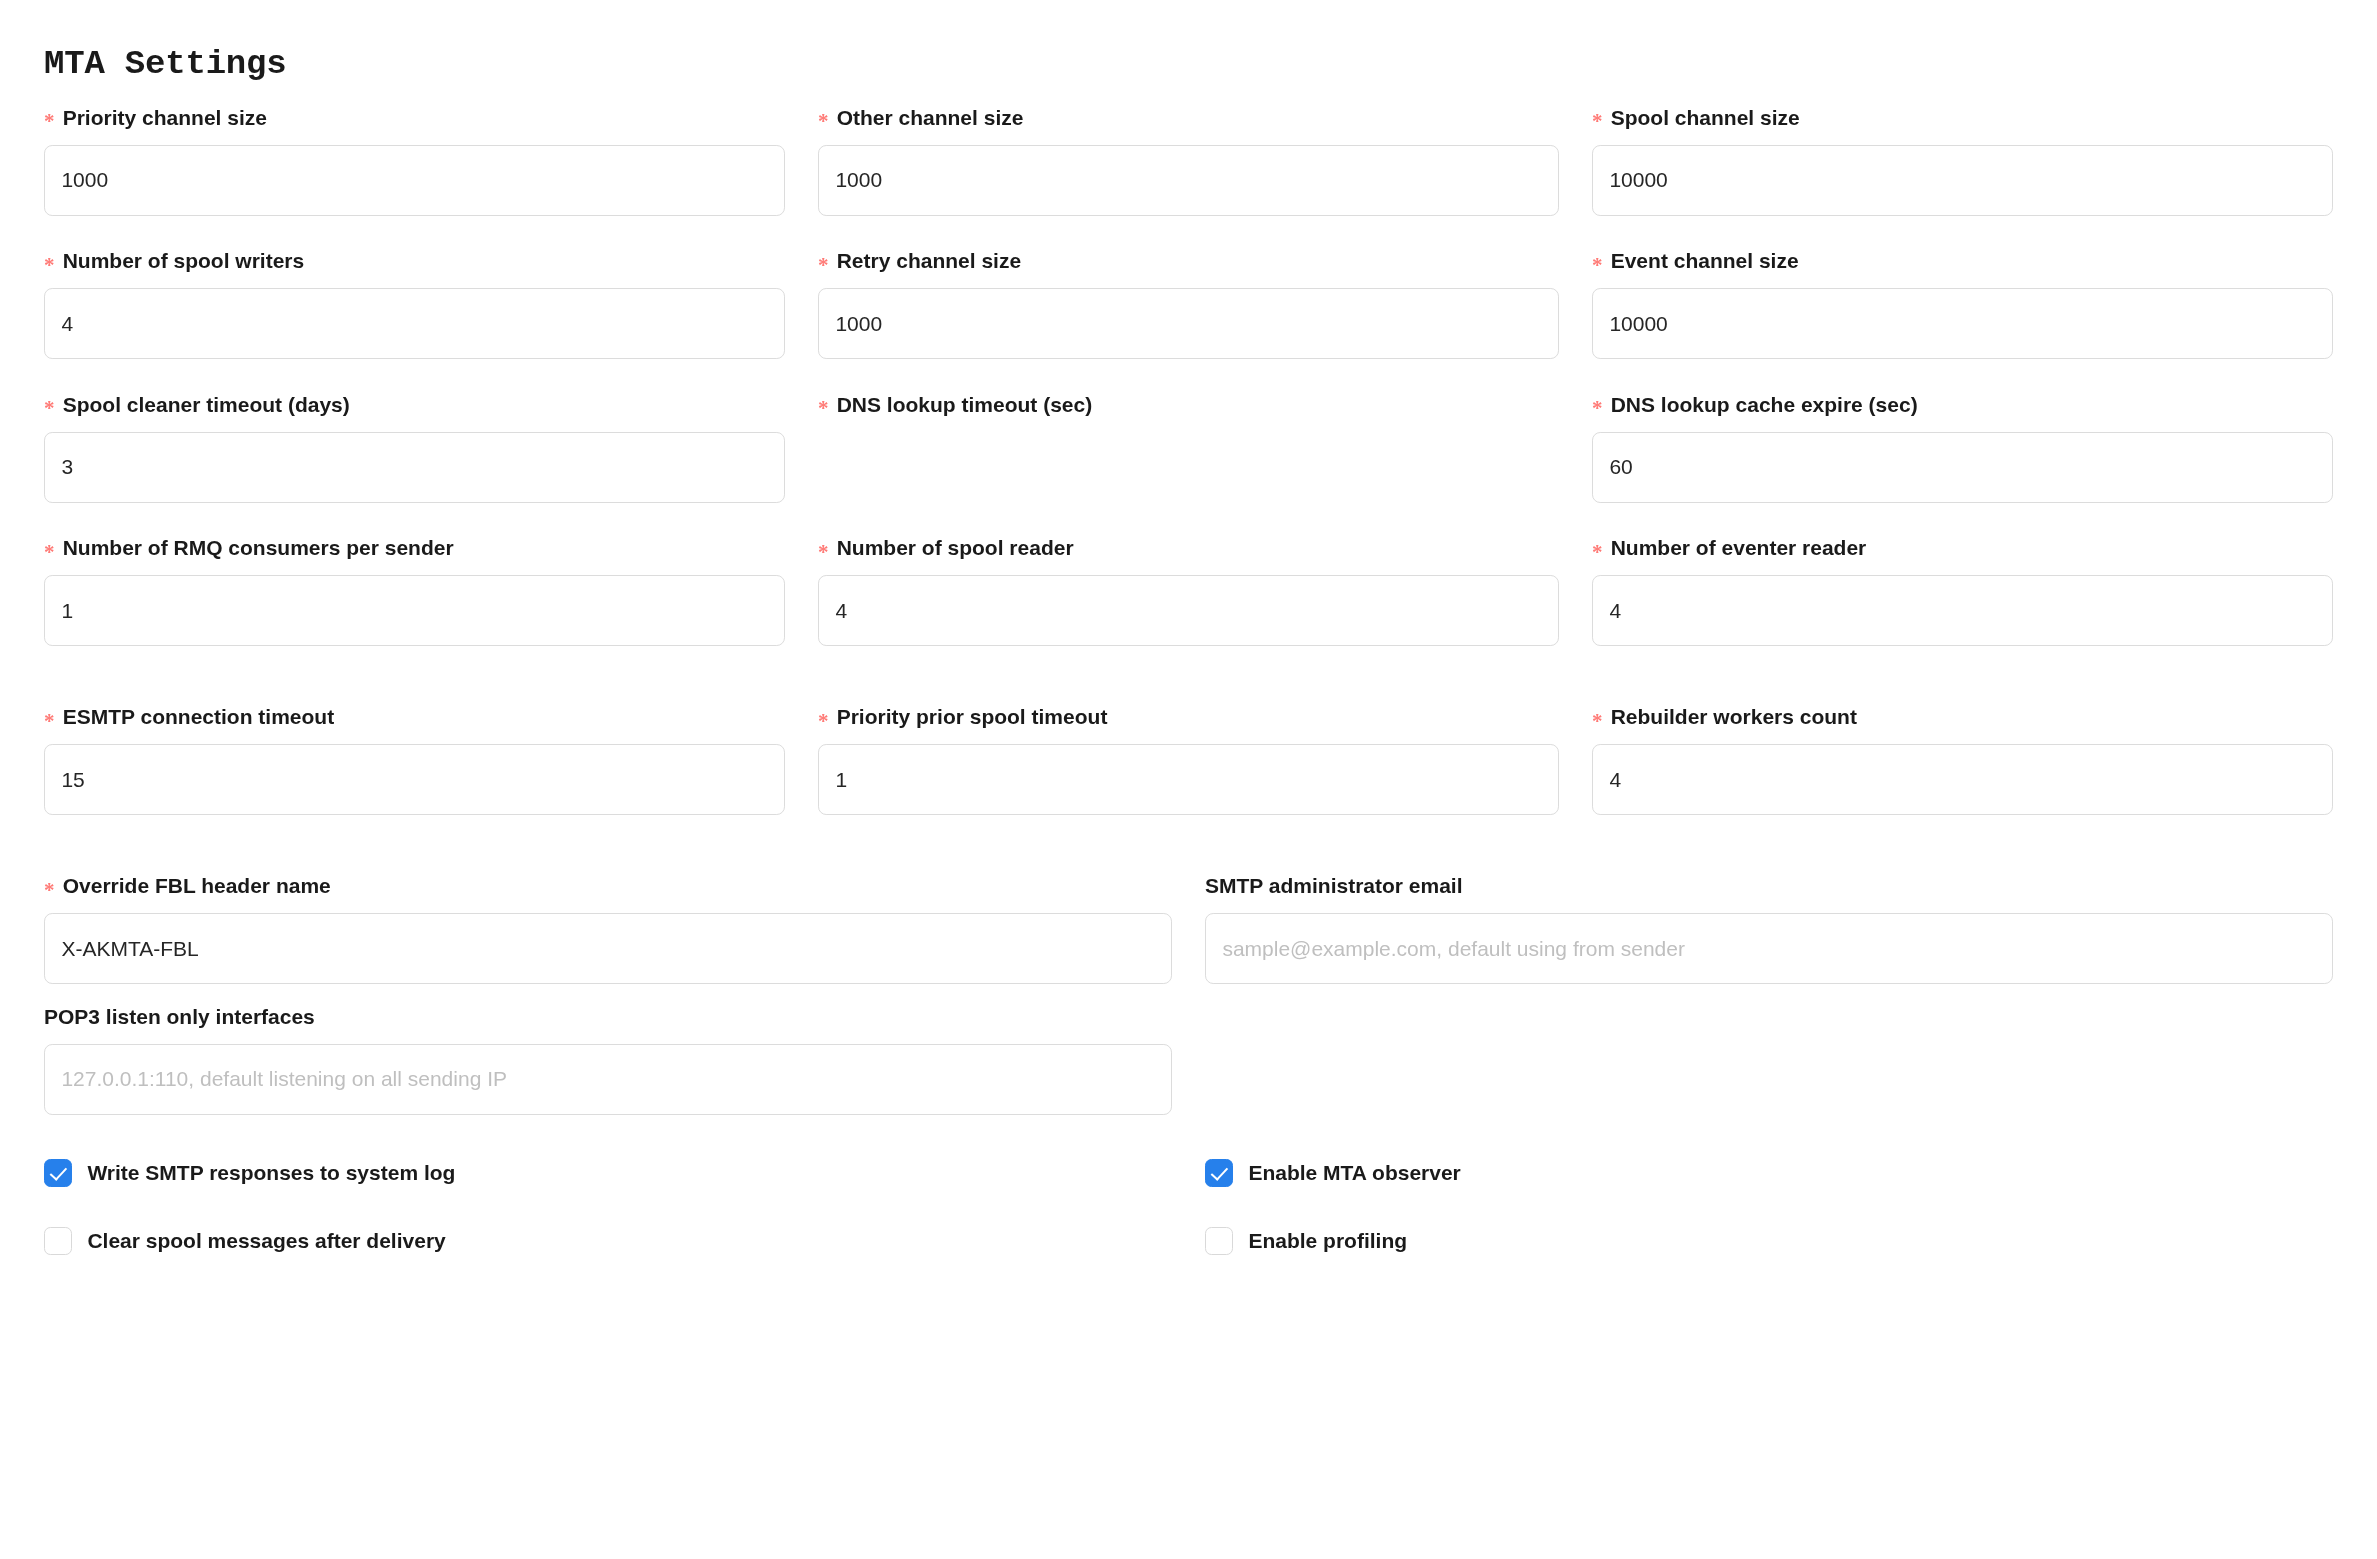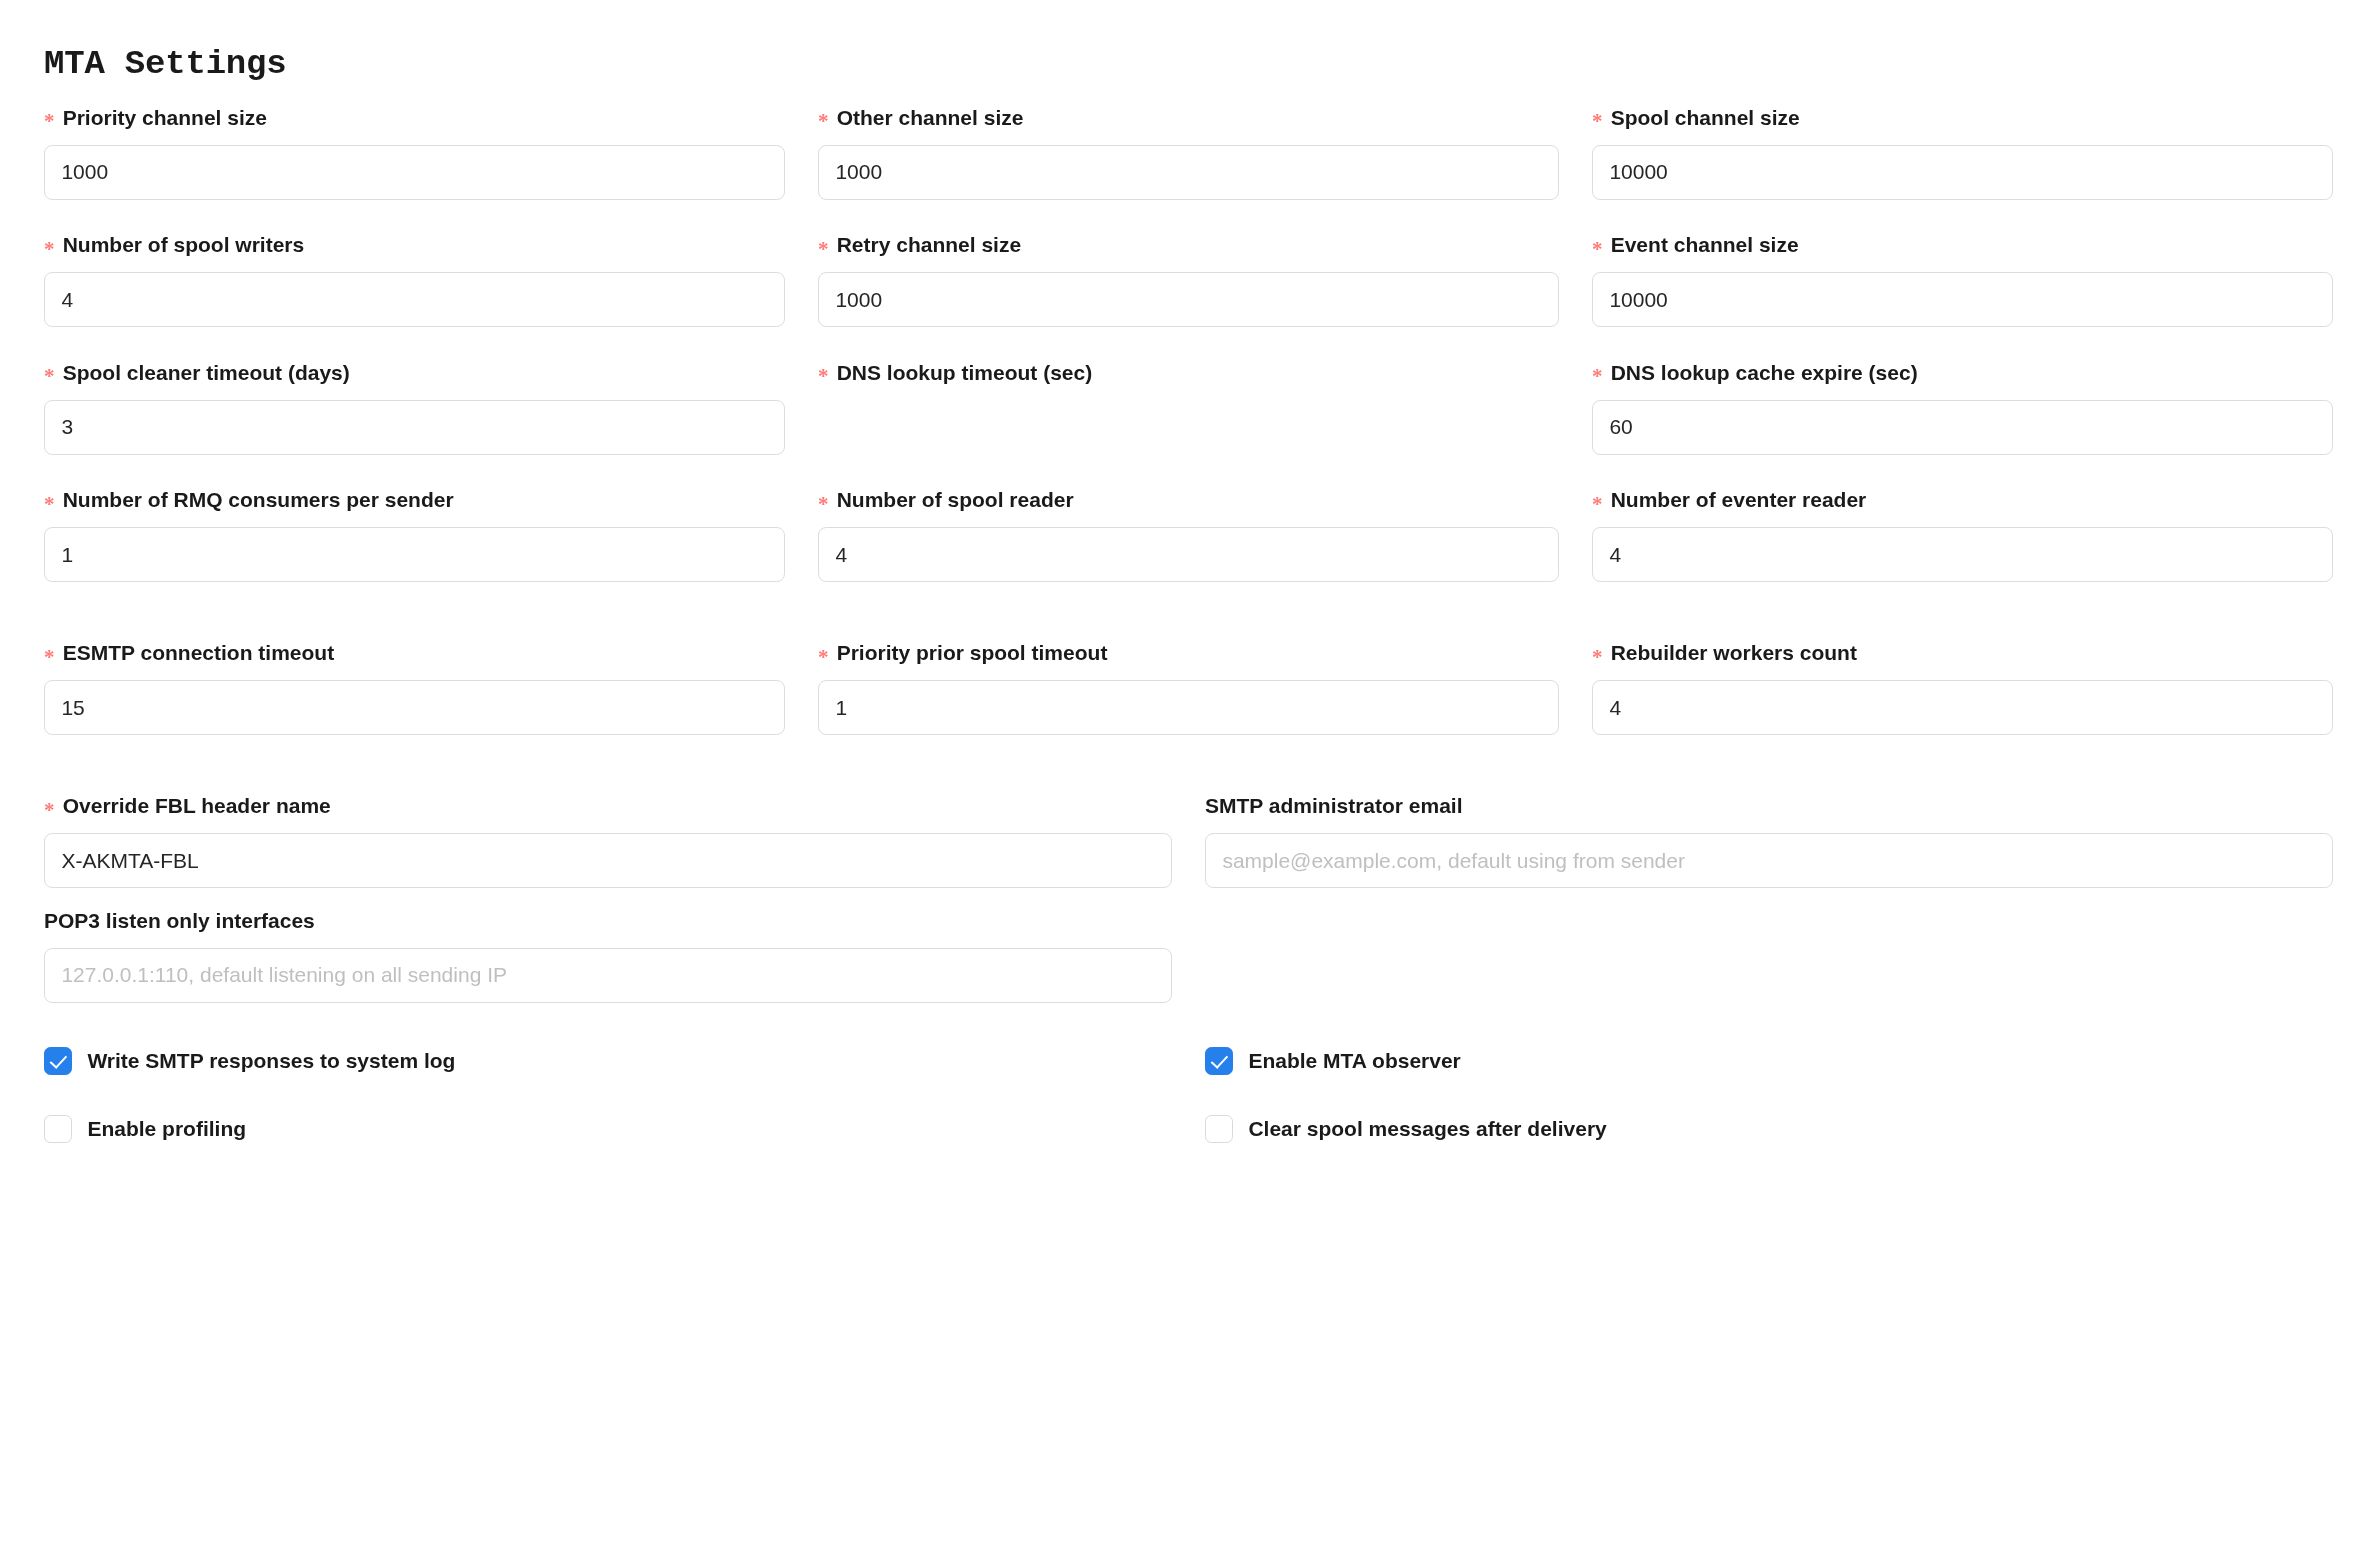--- a/index.html
+++ b/index.html
@@ -66,21 +66,21 @@
     color: #ff7a76;
     font-size: 21px;
     font-family: "Liberation Serif", serif;
     line-height: 1;
     position: relative;
     top: 3.6px;
   }
 
   .text-input {
     width: 100%;
-    height: 55px;
+    height: 71px;
     border: 1.5px solid #dcdcdc;
     border-radius: 8.2px;
     background: #fff;
     font-family: "Liberation Sans", sans-serif;
     font-size: 21px;
     color: #262626;
     padding: 0 16.4px;
     outline: none;
   }
   .text-input::placeholder {
@@ -300,22 +300,22 @@
     </div>
     <div class="cb-item">
       <span class="cb-box checked"></span>
       <span class="cb-label">Enable MTA observer</span>
     </div>
   </div>
 
   <div class="checkbox-row second">
     <div class="cb-item">
       <span class="cb-box"></span>
-      <span class="cb-label">Enable profiling</span>
+      <span class="cb-label">Clear spool messages after delivery</span>
     </div>
     <div class="cb-item">
       <span class="cb-box"></span>
-      <span class="cb-label">Clear spool messages after delivery</span>
+      <span class="cb-label">Enable profiling</span>
     </div>
   </div>
 
 </div>
 
 
 </body></html>

